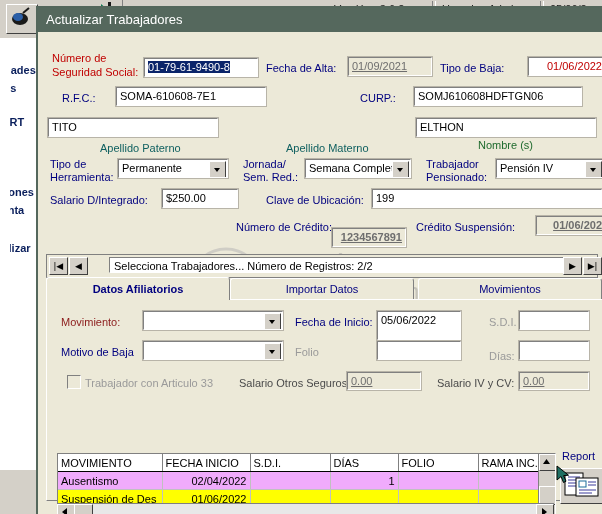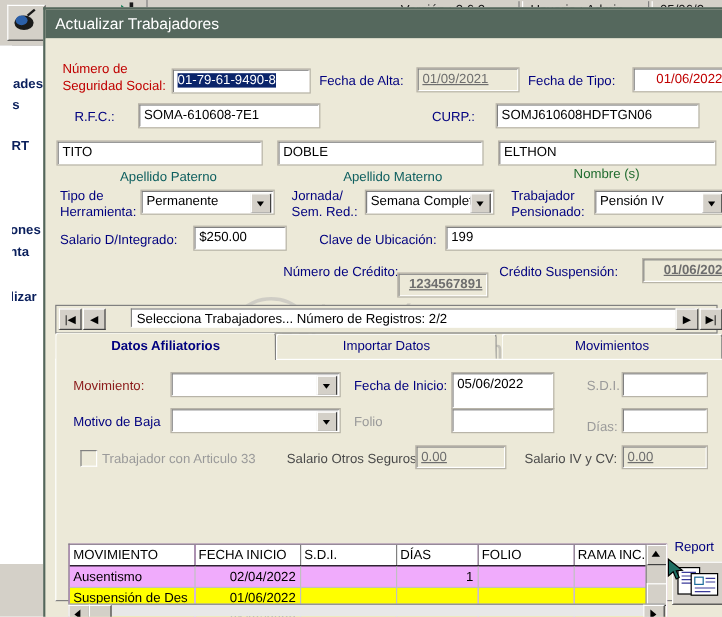--- a/index.html
+++ b/index.html
@@ -205,33 +205,32 @@
 
     <div class="lbl red" style="left:14px;top:20px;">Número de</div>
     <div class="lbl red" style="left:14px;top:34px;">Seguridad Social:</div>
     <div class="tf sel" style="left:106px;top:26px;width:114px;height:19px;">
       <span class="selhi">01-79-61-9490-8</span>
     </div>
 
     <div class="lbl blue" style="left:228px;top:30px;">Fecha de Alta:</div>
     <div class="tf disabled" style="left:310px;top:25px;width:84px;height:19px;">01/09/2021</div>
 
-    <div class="lbl blue" style="left:402px;top:30px;">Fecha de Tipo:</div>
+    <div class="lbl blue" style="left:402px;top:30px;">Tipo de Baja:</div>
     <div class="tf red-text" style="left:490px;top:25px;width:78px;height:19px;">01/06/2022</div>
 
     <div class="lbl blue" style="left:24px;top:60px;">R.F.C.:</div>
     <div class="tf" style="left:78px;top:55px;width:150px;height:19px;">SOMA-610608-7E1</div>
 
     <div class="lbl blue" style="left:322px;top:60px;">CURP.:</div>
     <div class="tf" style="left:376px;top:55px;width:168px;height:19px;">SOMJ610608HDFTGN06</div>
 
     <div class="tf" style="left:10px;top:86px;width:170px;height:19px;">TITO</div>
     <div class="lbl teal" style="left:62px;top:110px;">Apellido Paterno</div>
 
-    <div class="tf" style="left:194px;top:86px;width:170px;height:19px;">DOBLE</div>
     <div class="lbl teal" style="left:248px;top:110px;">Apellido Materno</div>
 
     <div class="tf" style="left:378px;top:86px;width:180px;height:19px;">ELTHON</div>
     <div class="lbl green" style="left:440px;top:107px;">Nombre (s)</div>
 
     <div class="lbl blue" style="left:12px;top:126px;">Tipo de</div>
     <div class="lbl blue" style="left:12px;top:139px;">Herramienta:</div>
     <div class="combo" style="left:80px;top:127px;width:110px;height:19px;">
       <span class="ctext">Permanente</span>
       <span class="carrow"></span>

